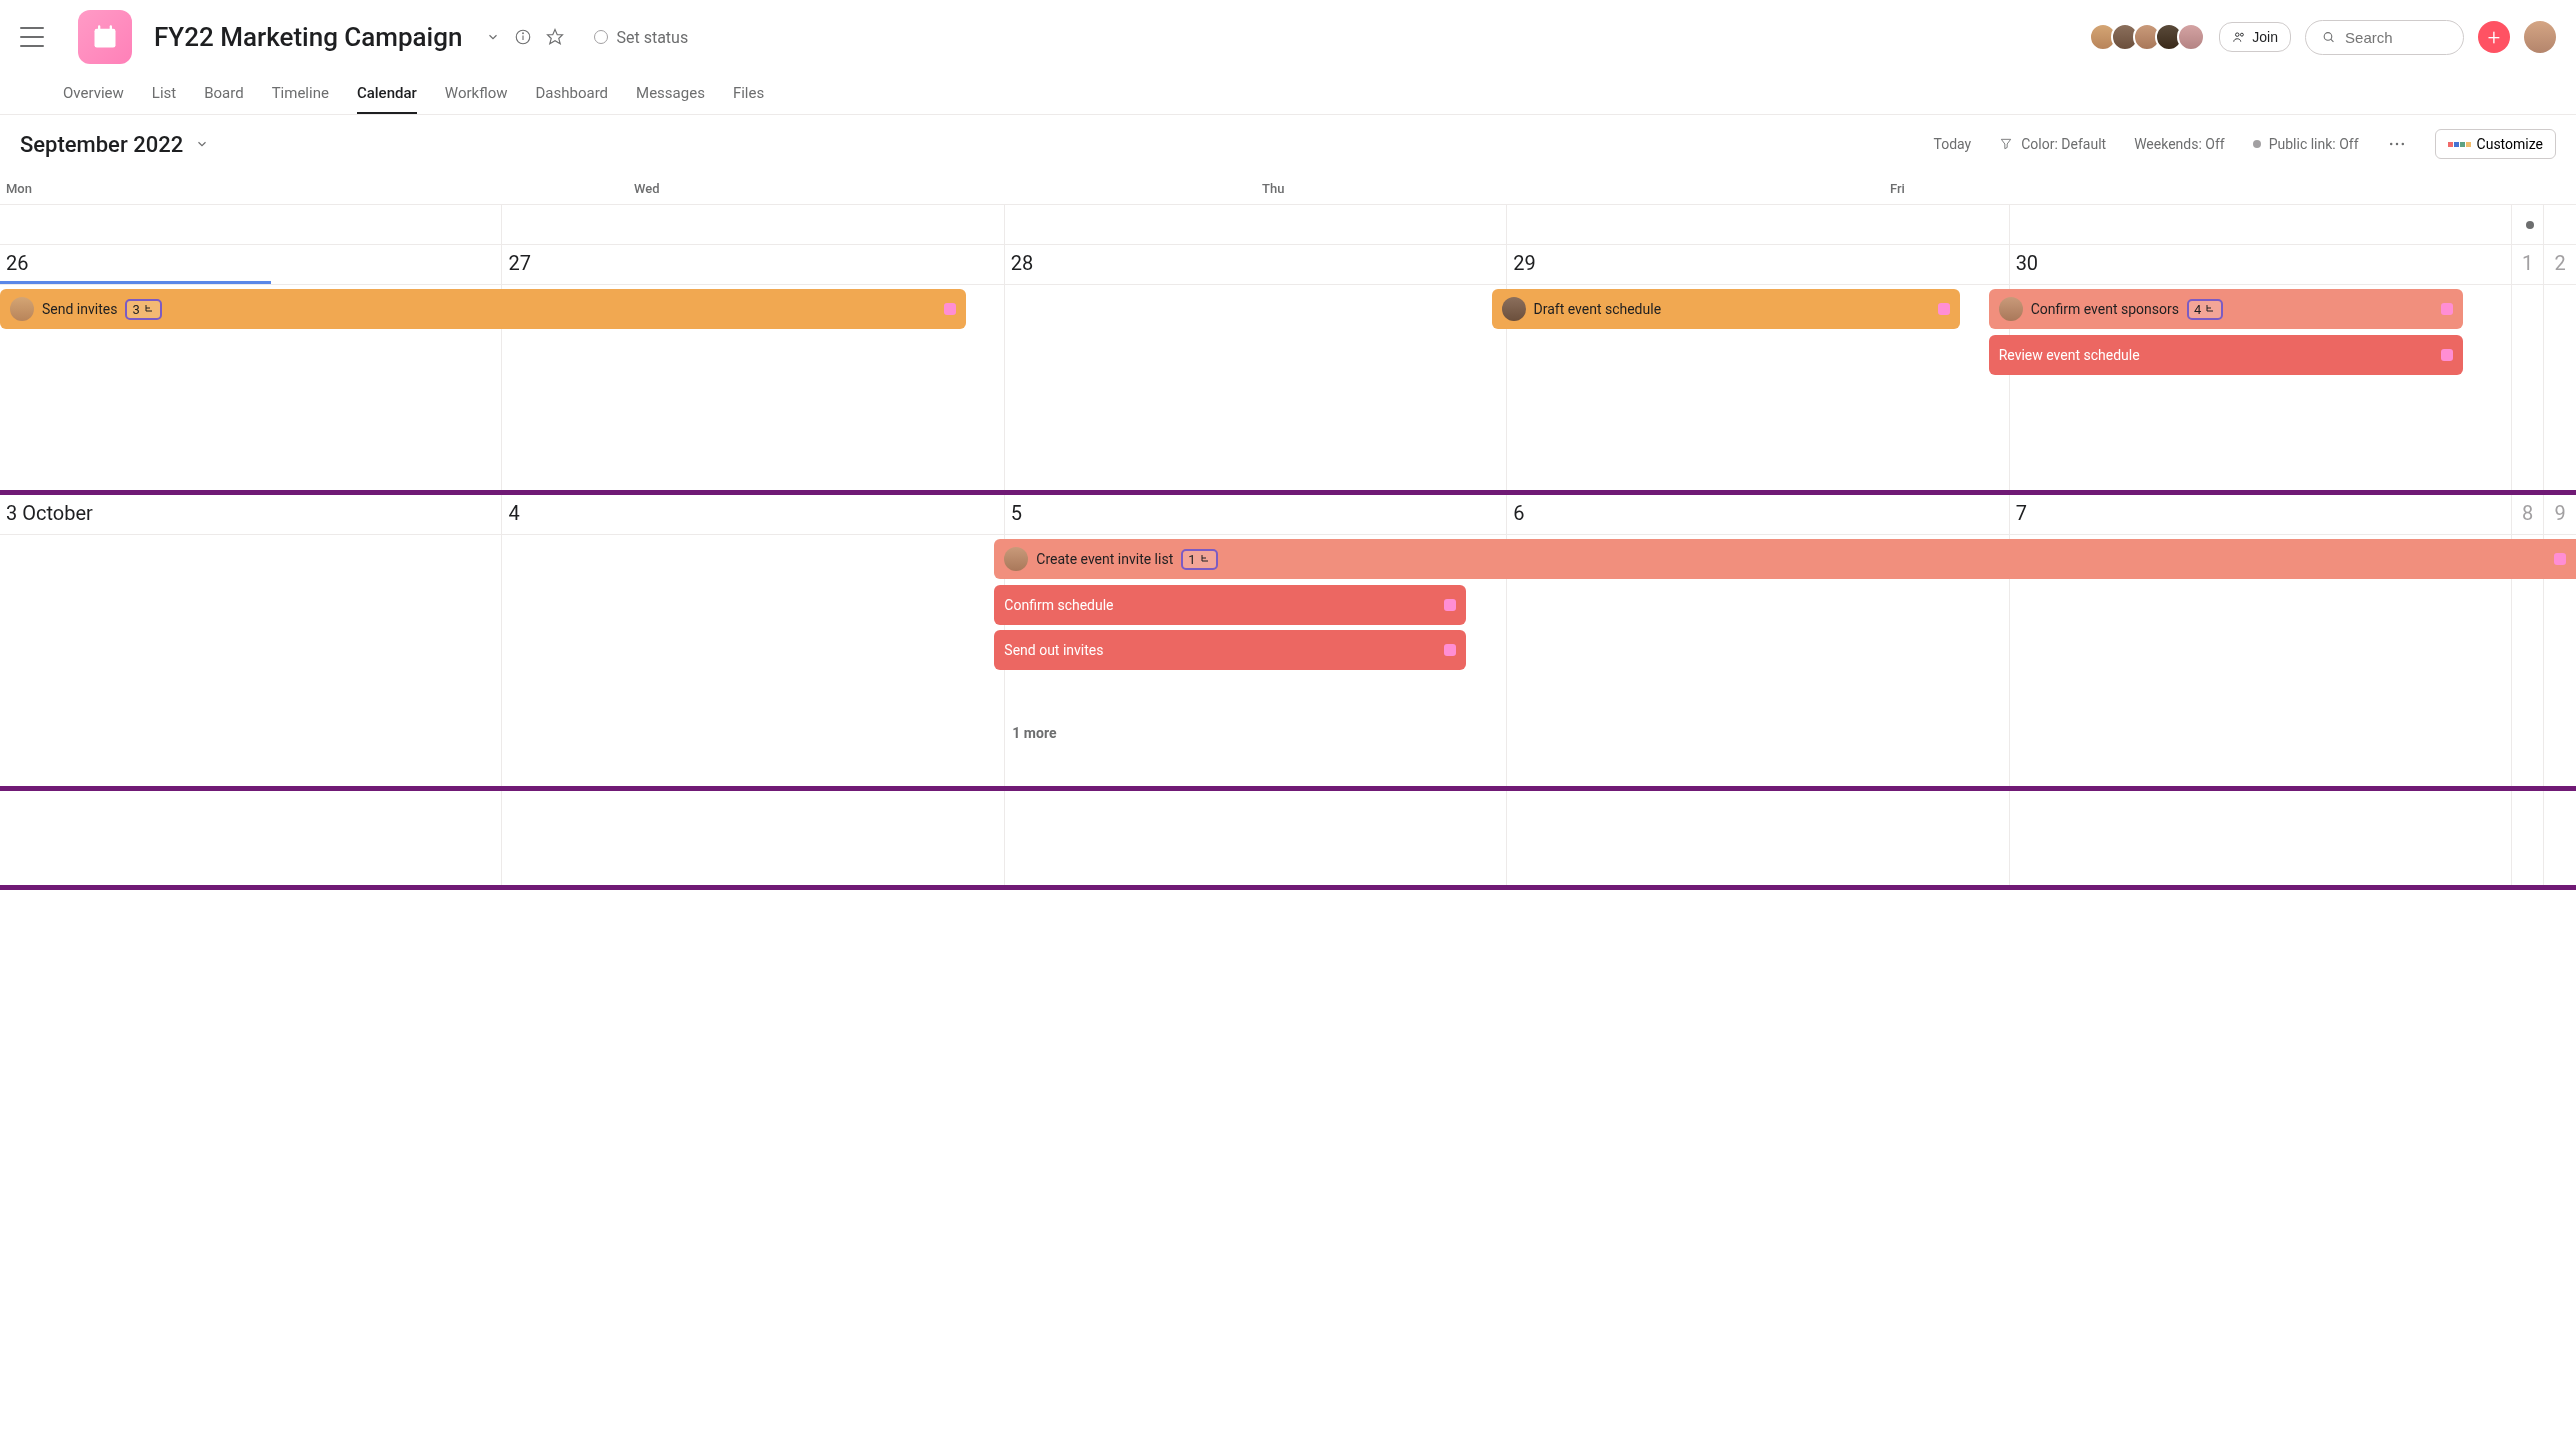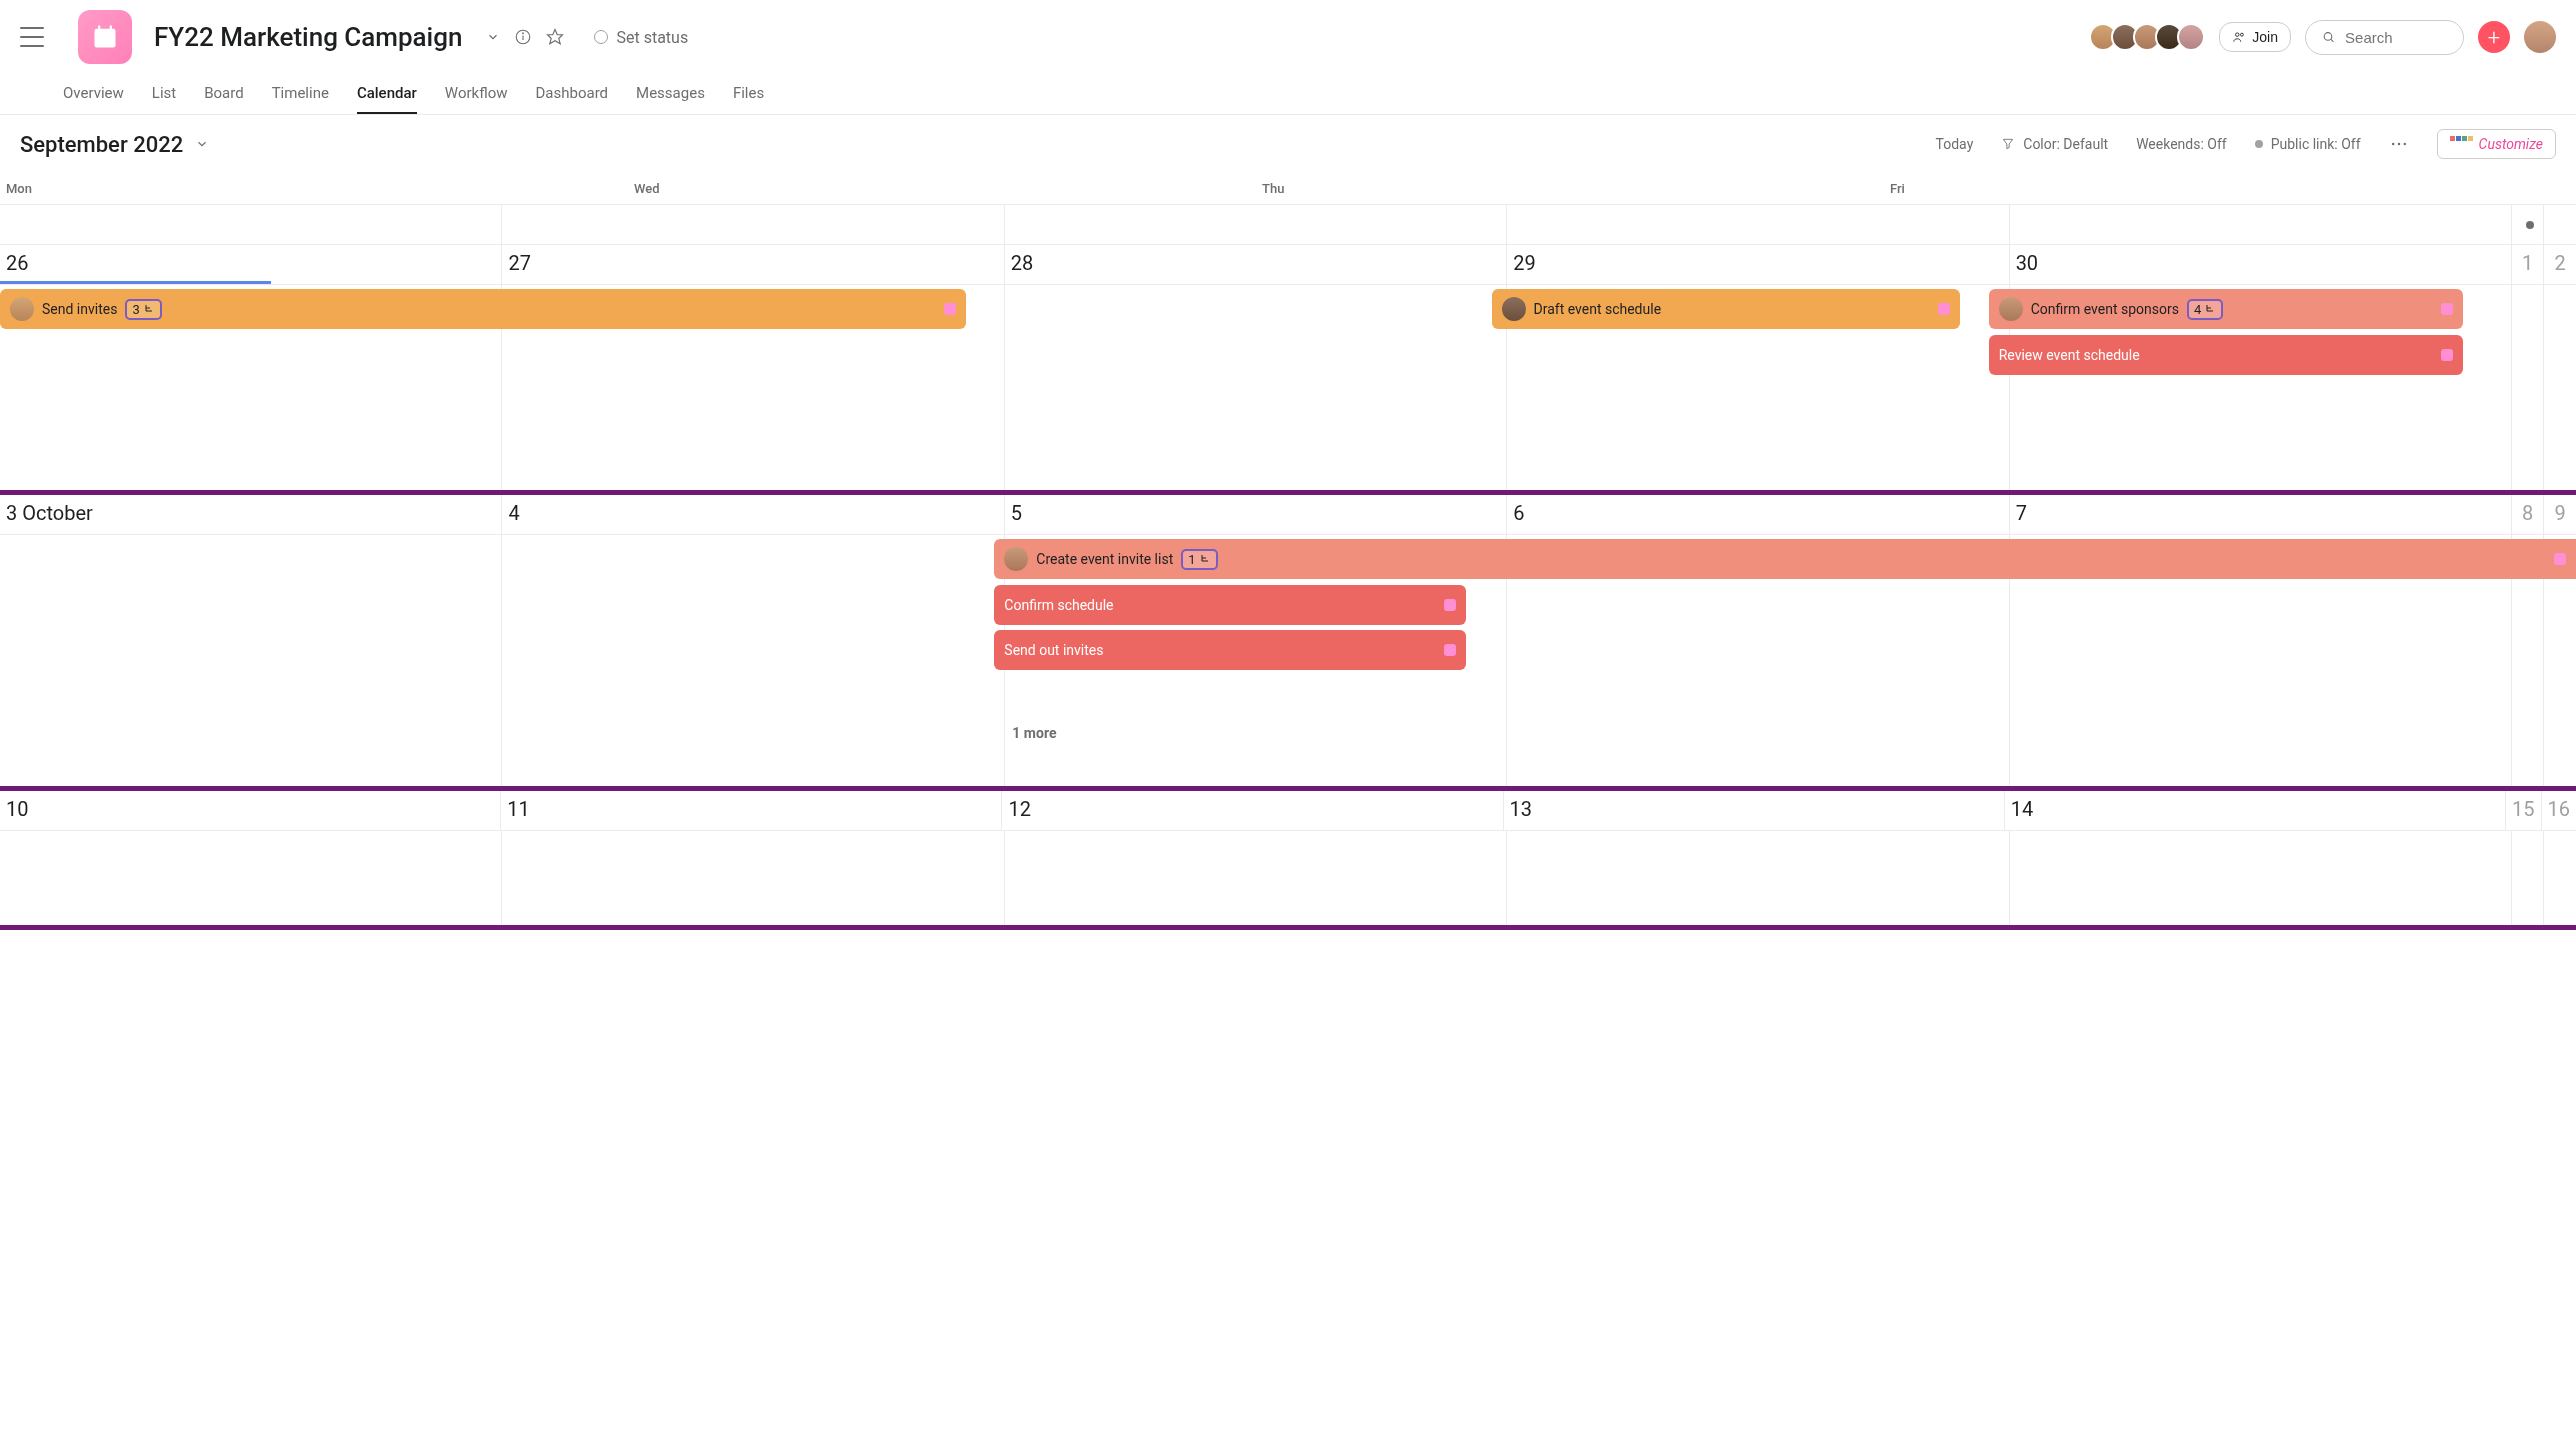--- a/index.html
+++ b/index.html
@@ -36,21 +36,21 @@
 .user-avatar { width: 32px; height: 32px; border-radius: 50%; background: linear-gradient(#d4a584, #b4856c); cursor: pointer; }
 
 .tabs { display: flex; gap: 28px; padding: 0 63px 0 63px; border-bottom: 1px solid #edeae9; }
 .tab { padding: 10px 0; color: #6d6e6f; cursor: pointer; font-size: 15px; }
 .tab.active { color: #1e1f21; font-weight: 500; border-bottom: 2px solid #1e1f21; }
 
 .toolbar { display: flex; align-items: center; padding: 14px 20px; gap: 24px; }
 .month-nav { display: flex; align-items: center; gap: 12px; font-size: 22px; font-weight: 500; }
 .toolbar-right { margin-left: auto; display: flex; align-items: center; gap: 28px; color: #6d6e6f; font-size: 14px; }
 .tool-item { display: inline-flex; align-items: center; gap: 8px; cursor: pointer; }
-.customize-btn { border: 1px solid #cfcbcb; border-radius: 6px; padding: 6px 12px; display: inline-flex; gap: 6px; cursor: pointer; color: #ec4899; font-style: italic; }
+.customize-btn { border: 1px solid #cfcbcb; border-radius: 6px; padding: 6px 12px; display: inline-flex; align-items: center; gap: 6px; cursor: pointer; color: #000000; }
 .color-squares { display: inline-flex; gap: 1px; }
 .sq { width: 5px; height: 5px; }
 .dot-gray { width: 8px; height: 8px; border-radius: 50%; background: #a2a0a2; }
 
 .calendar { display: flex; flex-direction: column; }
 .weekdays { display: flex; border-bottom: 1px solid #edeae9; }
 .weekday { flex: 1; padding: 8px 6px; font-size: 13px; color: #6d6e6f; font-weight: 500; }
 .weekday.narrow { flex: 0 0 32px; }
 
 .week-row { display: flex; border-bottom: 1px solid #edeae9; position: relative; min-height: 40px; }
@@ -318,29 +318,20 @@
       <span>Confirm schedule</span>
       <span class="end-square"></span>
     </div>
     <div class="event red" style="left:38.6%; width:18.3%; top:95px;">
       <span>Send out invites</span>
       <span class="end-square"></span>
     </div>
     <span class="more-link" style="left:39.3%; top:190px;">1 more</span>
   </div>
 
-  <div class="week-row">
-    <div class="daycell"><span class="daynum">10</span></div>
-    <div class="daycell"><span class="daynum">11</span></div>
-    <div class="daycell"><span class="daynum">12</span></div>
-    <div class="daycell"><span class="daynum">13</span></div>
-    <div class="daycell"><span class="daynum">14</span></div>
-    <div class="daycell narrow dim"><span class="daynum">15</span></div>
-    <div class="daycell narrow dim"><span class="daynum">16</span></div>
-  </div>
 
   <div class="week-content short">
     <div class="gridcols">
       <div class="col"></div>
         <div class="col"></div>
         <div class="col"></div>
         <div class="col"></div>
         <div class="col"></div>
         <div class="col narrow"></div>
         <div class="col narrow"></div>

